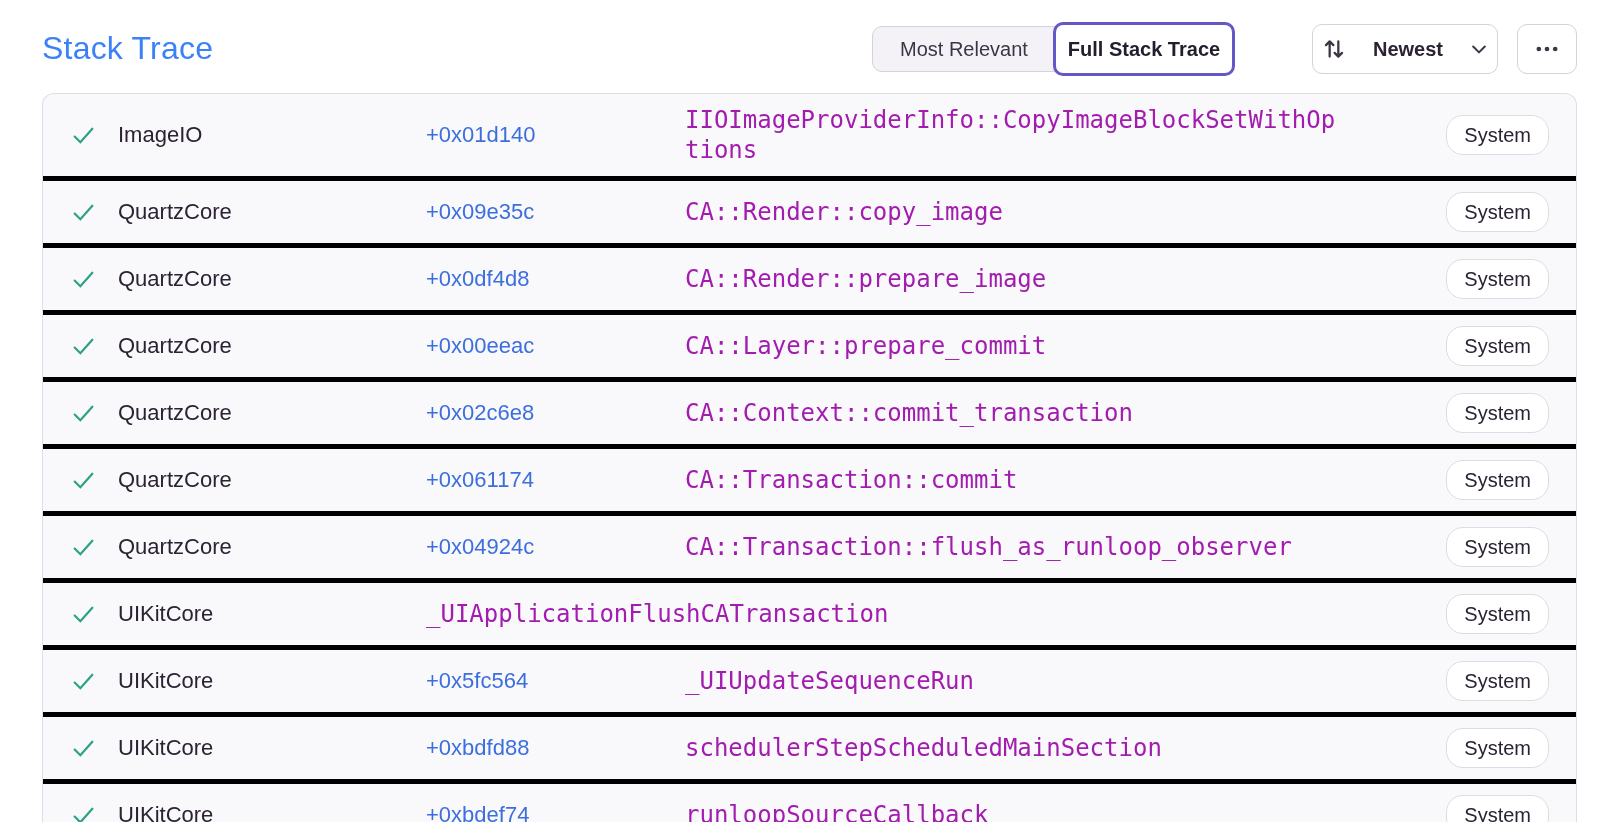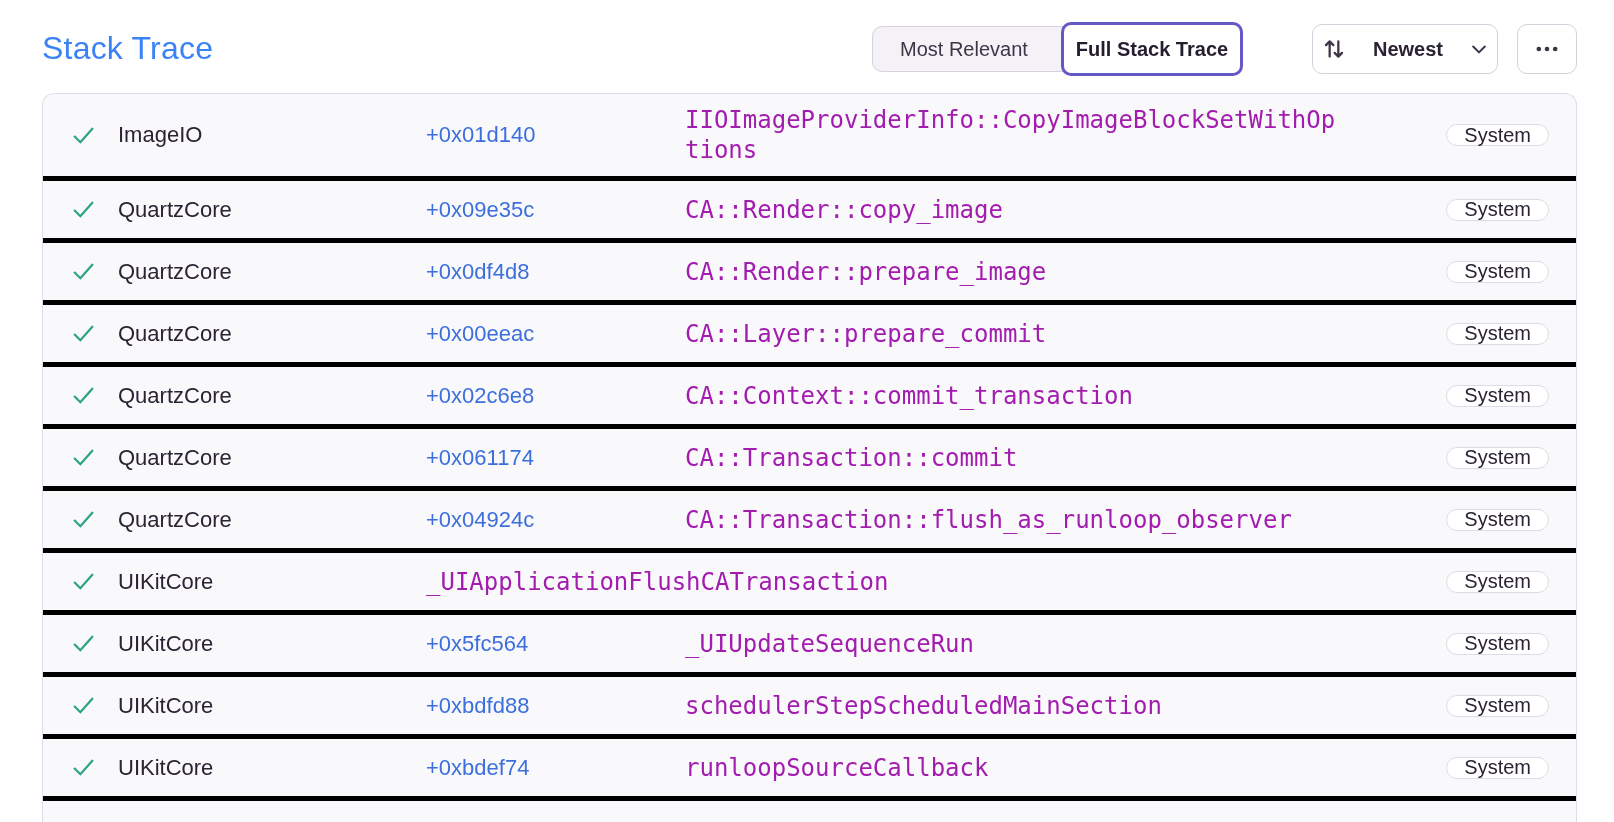--- a/index.html
+++ b/index.html
@@ -5,21 +5,21 @@
   * { margin:0; padding:0; box-sizing:border-box; }
   html,body { width:1614px; height:822px; background:#ffffff; overflow:hidden;
               font-family:"Liberation Sans", sans-serif; position:relative; }
 
   
   .page-title { position:absolute; left:42px; top:30px; font-size:32px; font-weight:400;
                 color:#3b82f6; letter-spacing:.2px; }
 
   .seg-control { position:absolute; top:26px; left:872px; height:46px; display:flex;
                  align-items:center; background:#f4f2f7; border:1px solid #d6d1dc;
-                 border-radius:10px;gap:8px; }
+                 border-radius:10px; }
   .seg-btn { height:100%; display:flex; align-items:center; padding:0 27px;
              font-family:inherit; font-size:20px; color:#3d3546; background:transparent;
              border:none; cursor:pointer; white-space:nowrap; }
   .seg-btn.active { height:54px; margin:-5px -2px; background:#ffffff;
                     border:3px solid #6358c6; border-radius:10px; font-weight:700;
                     color:#241d2d; padding:0 12px; position:relative; z-index:2; }
 
   .hbtn { position:absolute; top:24px; height:50px; background:#ffffff;
           border:1px solid #d6d1dc; border-radius:10px; display:flex; align-items:center;
           justify-content:center; cursor:pointer; font-family:inherit; }
@@ -32,21 +32,21 @@
                  background:#f9f8fa; border:1px solid #e0dce8; border-bottom:none;
                  border-radius:12px 12px 0 0; overflow:hidden; }
   .trace-row { display:flex; align-items:center; min-height:62px;
                padding:11px 27px 11px 28px; border-bottom:5px solid #000000; cursor:pointer; }
   .cell-check { flex:0 0 25px; display:flex; align-items:center; }
   .cell-module { flex:0 0 308px; margin-left:22px; font-size:22px; color:#2b2233; }
   .cell-address { flex:0 0 259px; font-size:22px; color:#3c6fdd; text-decoration:none; }
   .cell-function { flex:0 0 660px; font-family:"DejaVu Sans Mono", monospace;
                    font-size:24px; line-height:30px; color:#a21caf; word-break:break-all; }
   .sys-badge { margin-left:auto; flex:0 0 auto; background:#ffffff;
-               border:1px solid #dfdbe5; border-radius:17px; height:22px;
+               border:1px solid #dfdbe5; border-radius:17px; height:40px;
                display:flex; align-items:center; padding:4px 17px; font-size:20px;
                color:#2b2233; white-space:nowrap; }
 </style>
 </head>
 <body>
 
 <div class="page-title">Stack Trace</div>
 
 <div class="seg-control">
   <button class="seg-btn">Most Relevant</button>

